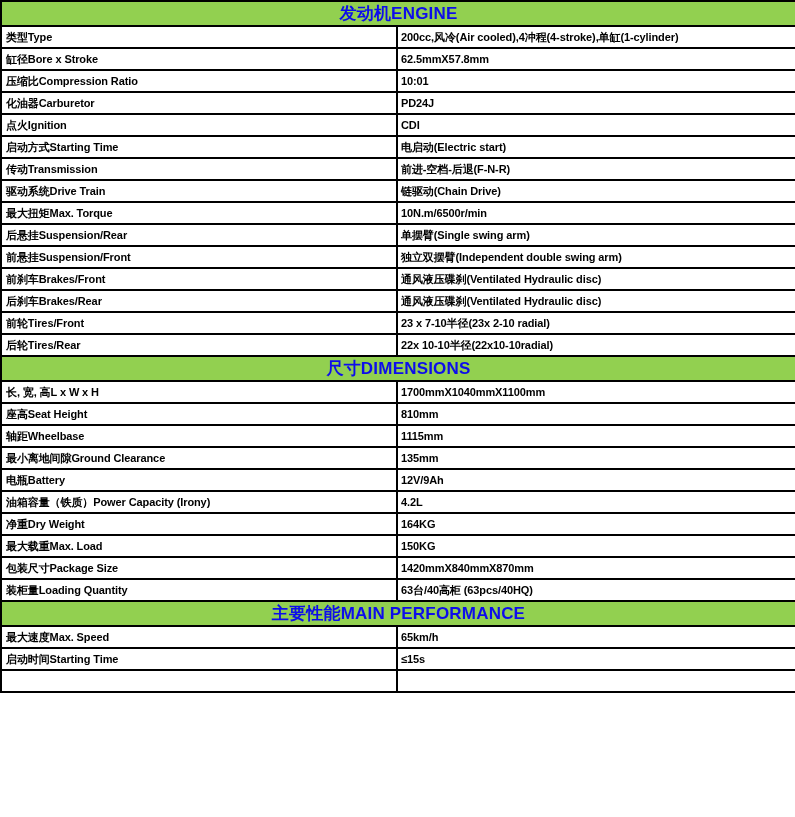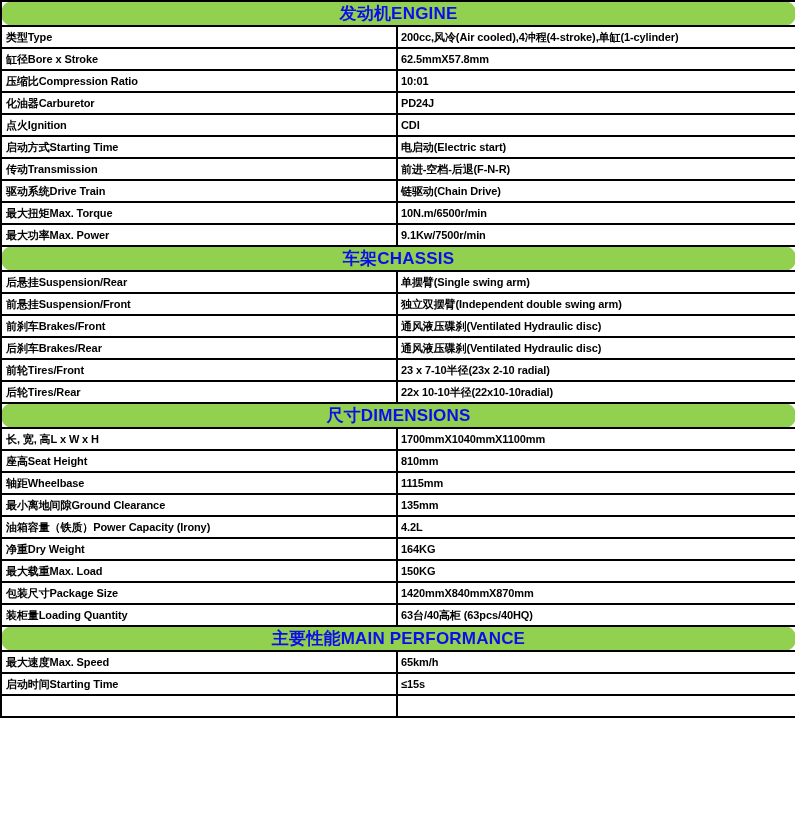--- a/index.html
+++ b/index.html
@@ -27,21 +27,20 @@
   }
   tr.section-header-row th {
     height: 20px;
     background: var(--header-bg, #92d050);
     color: var(--header-text, #0d0deb);
     font-size: 17px;
     font-weight: 700;
     vertical-align: middle;
     letter-spacing: 0.2px;
     padding: 0;
-    border-radius: 12px;
   }
   tr.spec-row td {
     height: 20px;
     background: #ffffff;
     color: var(--cell-text, #000000);
     font-size: 11px;
     font-weight: 700;
     vertical-align: middle;
     letter-spacing: -0.1px;
   }
@@ -101,28 +100,21 @@
   <tr class="spec-row">
     <td class="label-cell">驱动系统Drive Train</td>
     <td class="value-cell">链驱动(Chain Drive)</td>
   </tr>
 
   <tr class="spec-row">
     <td class="label-cell">最大扭矩Max. Torque</td>
     <td class="value-cell">10N.m/6500r/min</td>
   </tr>
 
-  <tr class="spec-row">
-    <td class="label-cell">最大功率Max. Power</td>
-    <td class="value-cell">9.1Kw/7500r/min</td>
-  </tr>
-
-  <tr class="section-header-row">
-    <th colspan="2">车架CHASSIS</th>
-  </tr>
+
 
   <tr class="spec-row">
     <td class="label-cell">后悬挂Suspension/Rear</td>
     <td class="value-cell">单摆臂(Single swing arm)</td>
   </tr>
 
   <tr class="spec-row">
     <td class="label-cell">前悬挂Suspension/Front</td>
     <td class="value-cell">独立双摆臂(Independent double swing arm)</td>
   </tr>
@@ -164,20 +156,24 @@
   <tr class="spec-row">
     <td class="label-cell">轴距Wheelbase</td>
     <td class="value-cell">1115mm</td>
   </tr>
 
   <tr class="spec-row">
     <td class="label-cell">最小离地间隙Ground Clearance</td>
     <td class="value-cell">135mm</td>
   </tr>
 
+  <tr class="spec-row">
+    <td class="label-cell">电瓶Battery</td>
+    <td class="value-cell">12V/9Ah</td>
+  </tr>
 
   <tr class="spec-row">
     <td class="label-cell">油箱容量（铁质）Power Capacity (Irony)</td>
     <td class="value-cell">4.2L</td>
   </tr>
 
   <tr class="spec-row">
     <td class="label-cell">净重Dry Weight</td>
     <td class="value-cell">164KG</td>
   </tr>

